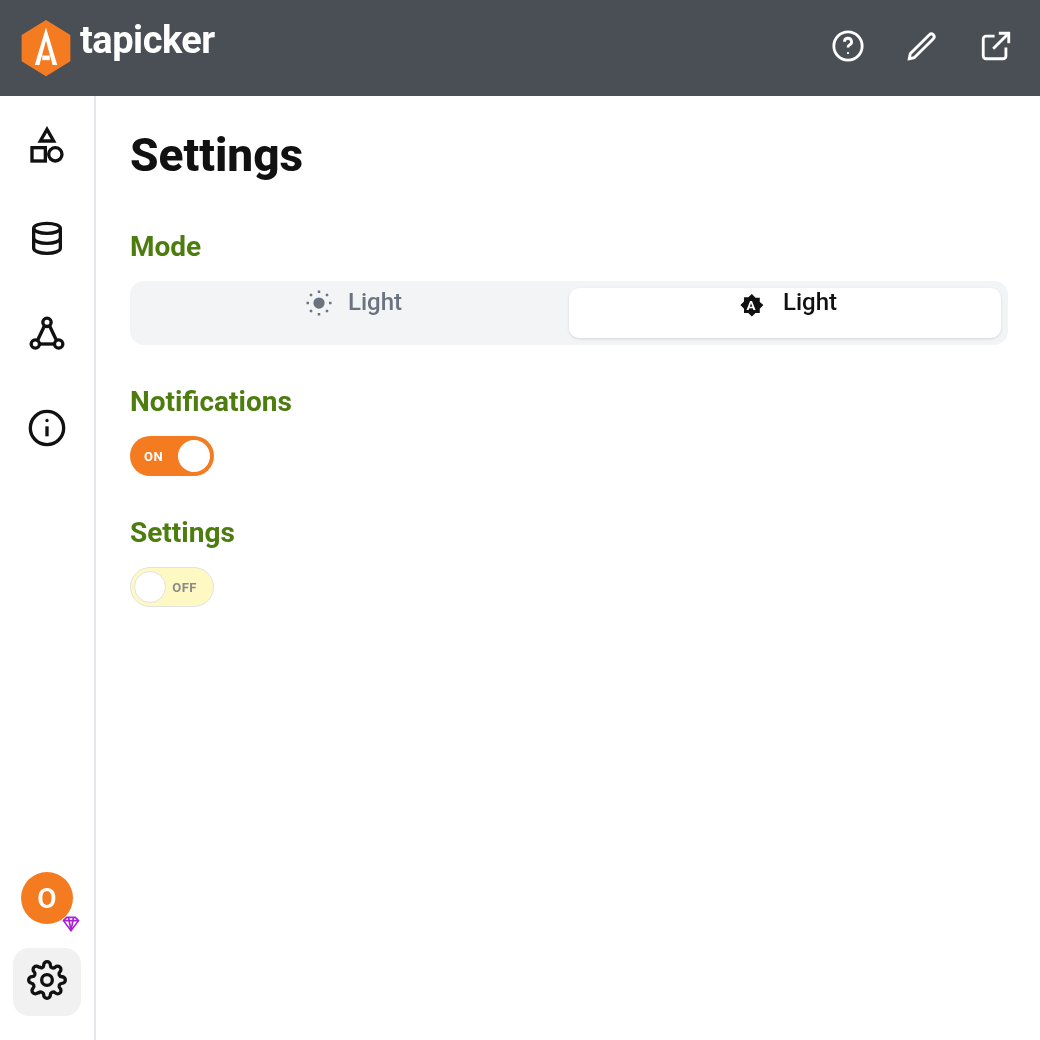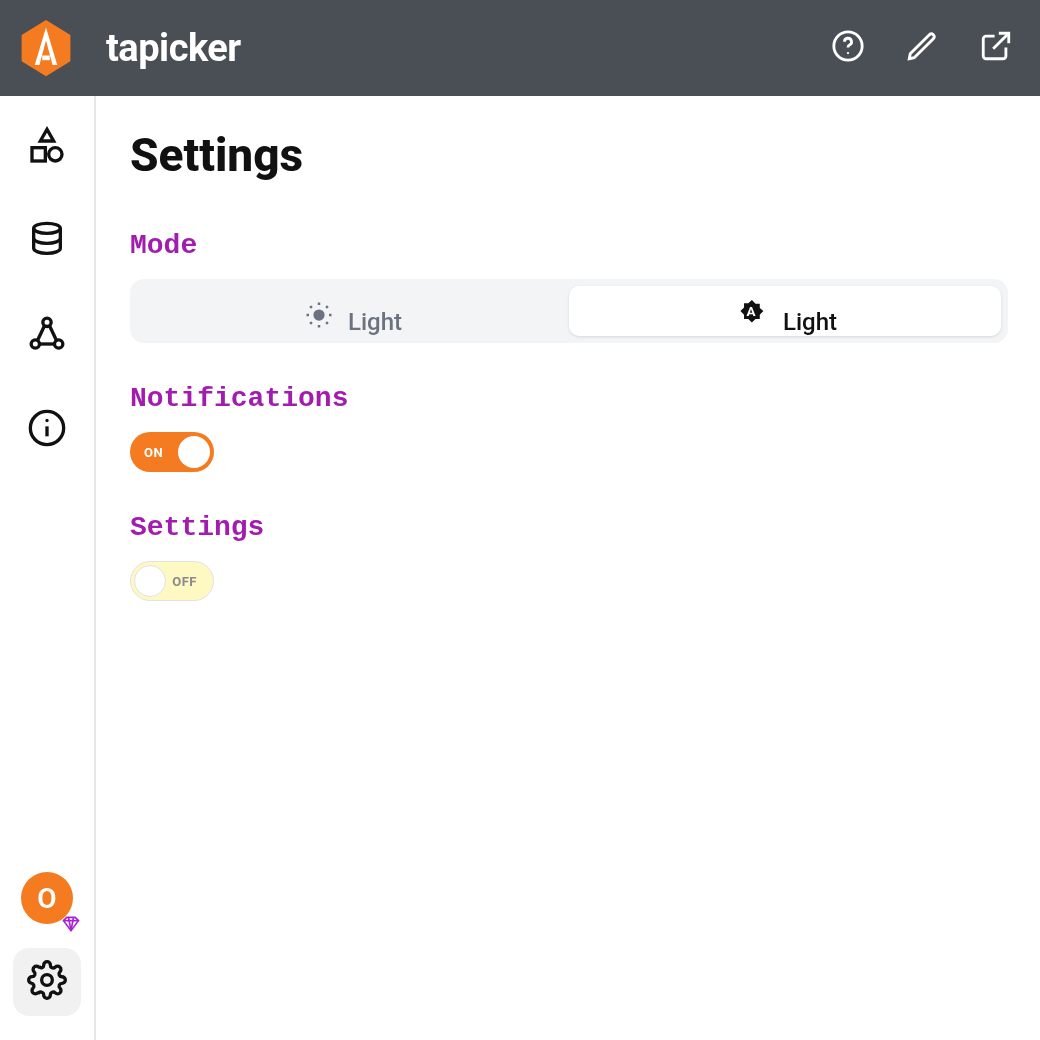--- a/index.html
+++ b/index.html
@@ -14,22 +14,21 @@
   .header {
     height: 96px;
     background: #4a4f55;
     display: flex;
     align-items: center;
     padding: 0 24px 0 16px;
     color: #fff;
   }
   .logo-block {
     display: flex;
-    align-items: center;
-    gap: 30px;
+    gap: 4px;
   }
   .logo-mark {
     width: 60px;
     height: 60px;
     color: #f47b20;
     display: flex;
     align-items: center;
     justify-content: center;
   }
   .logo-mark svg { width: 60px; height: 60px; }
@@ -128,39 +127,38 @@
   .page-title {
     font-size: 46px;
     font-weight: 800;
     margin: 0 0 48px 0;
     color: #111;
   }
   .section-title {
     font-size: 28px;
     font-weight: 700;
     margin: 0 0 18px 0;
-    color: #a21caf;
-    font-family: Liberation Mono, monospace;
+    color: #4d7c0f;
   }
 
   .segmented {
     background: #f3f4f6;
     border-radius: 14px;
     padding: 7px;
     display: flex;
     gap: 0;
     width: 100%;
     margin-bottom: 40px;
   }
   .seg-item {
     flex: 1;
     height: 50px;
     border-radius: 10px;
     display: flex;
-    align-items: flex-end;
+    align-items: flex-start;
     justify-content: center;
     gap: 14px;
     color: #6b7280;
     font-size: 24px;
     font-weight: 500;
     cursor: pointer;
   }
   .seg-item.active {
     background: #fff;
     color: #111;

